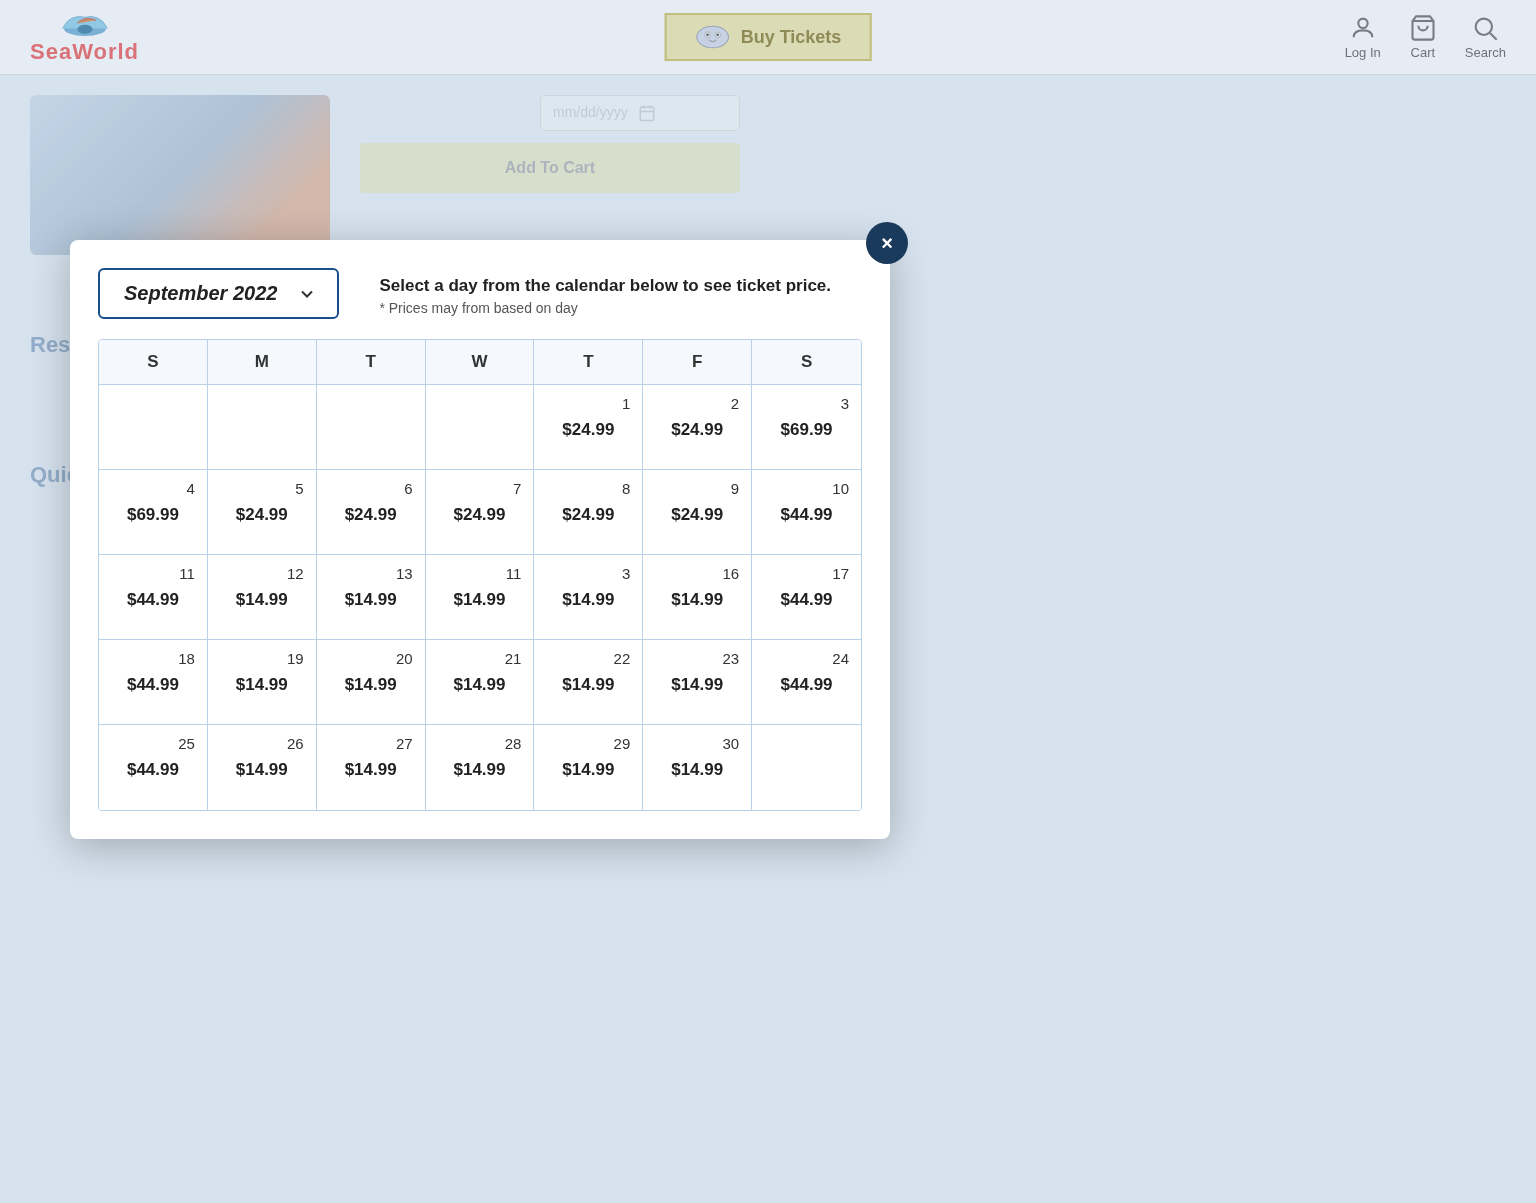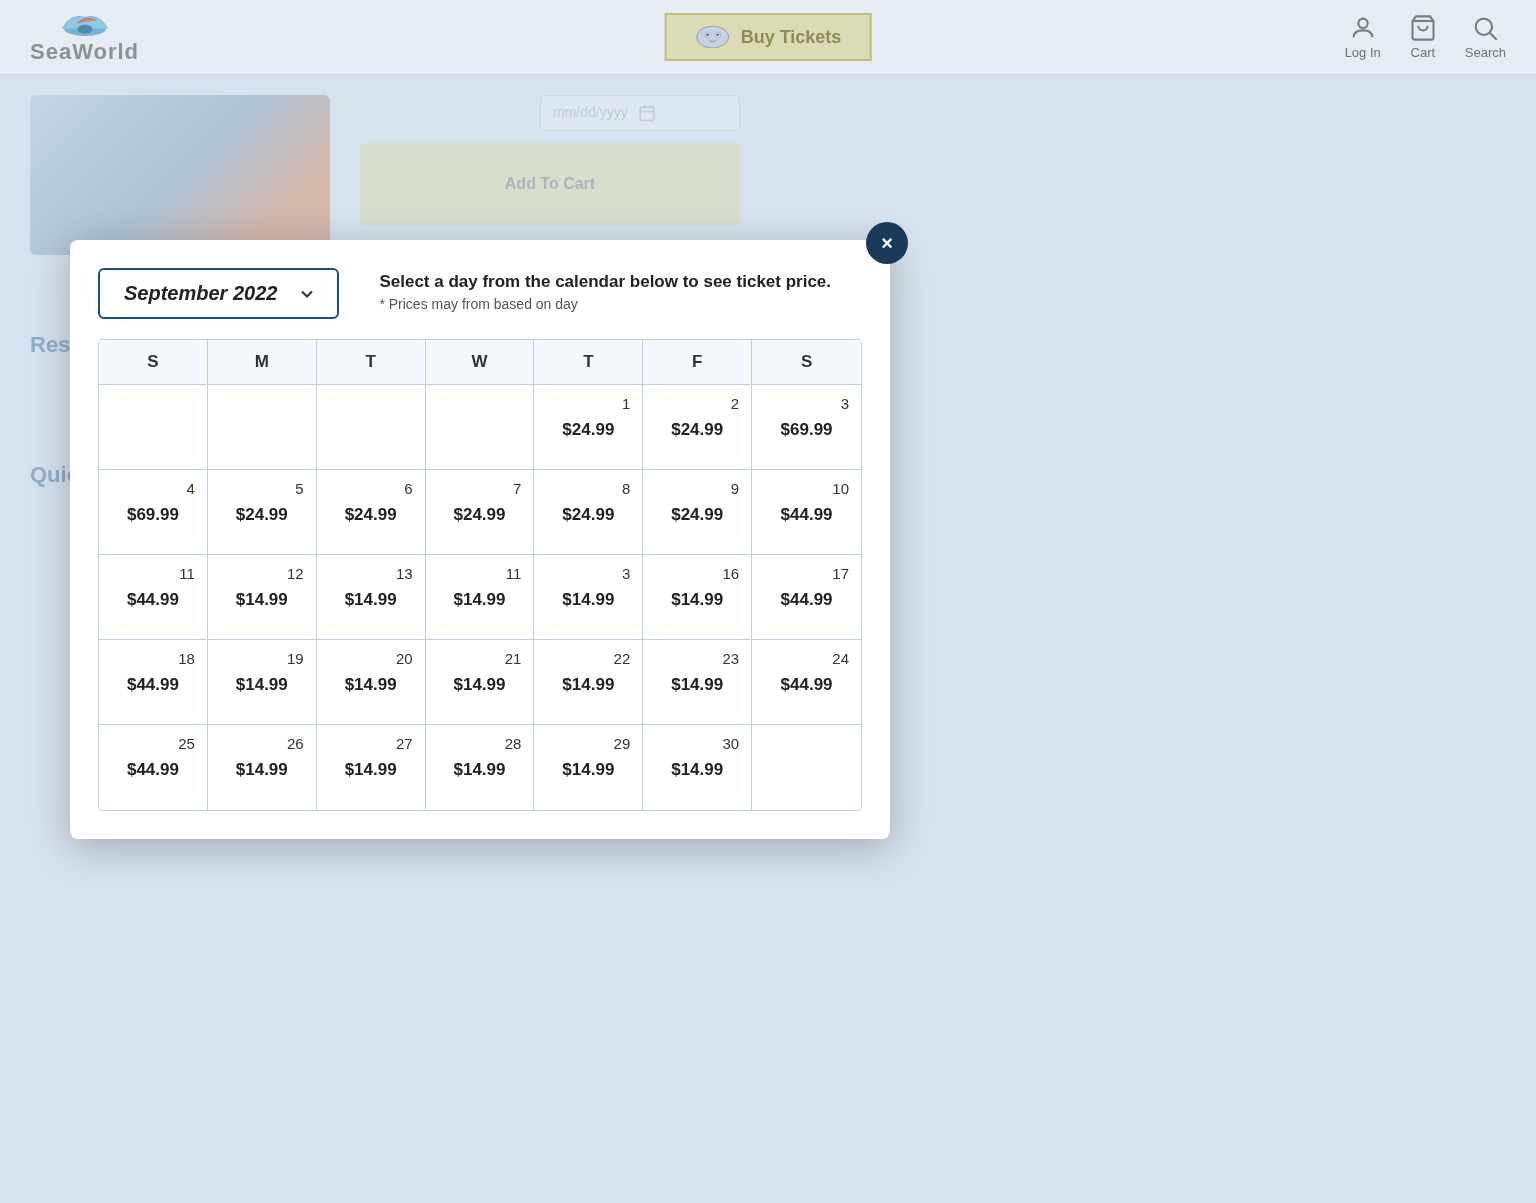--- a/index.html
+++ b/index.html
@@ -30,21 +30,21 @@
       flex-direction: column;
       align-items: center;
     }
     .logo-bird {
       width: 60px;
       height: 30px;
     }
     .logo-text {
       font-size: 22px;
       font-weight: bold;
-      color: #737373;
+      color: #ef4444;
       letter-spacing: 1px;
     }
 
     
     .buy-tickets-btn {
       background: #f0e6a0;
       border: 2px solid #c8b84a;
       border-radius: 0;
       padding: 8px 28px;
       font-size: 18px;
@@ -116,21 +116,21 @@
       color: #aaa;
       display: flex;
       align-items: flex-start;
       gap: 10px;
       width: 200px;
       background: #fff;
     }
     .add-to-cart-btn {
       background: #f0e690;
       border: none;
-      padding: 32px 50px;
+      padding: 16px 50px;
       font-size: 16px;
       font-weight: bold;
       color: #666;
       cursor: pointer;
       border-radius: 4px;
       width: 380px;
     }
 
     
     .secondary-row {
@@ -170,21 +170,21 @@
       width: 820px;
       background: #fff;
       border-radius: 8px;
       box-shadow: 0 8px 40px rgba(0,0,0,0.25);
       z-index: 20;
       padding: 28px 28px 28px 28px;
     }
 
     .modal-header {
       display: flex;
-      align-items: flex-start;
+      align-items: center;
       gap: 40px;
       margin-bottom: 20px;
     }
 
     .month-selector {
       border: 2px solid #1a4e8a;
       border-radius: 6px;
       padding: 12px 20px 12px 24px;
       font-size: 20px;
       font-style: italic;

